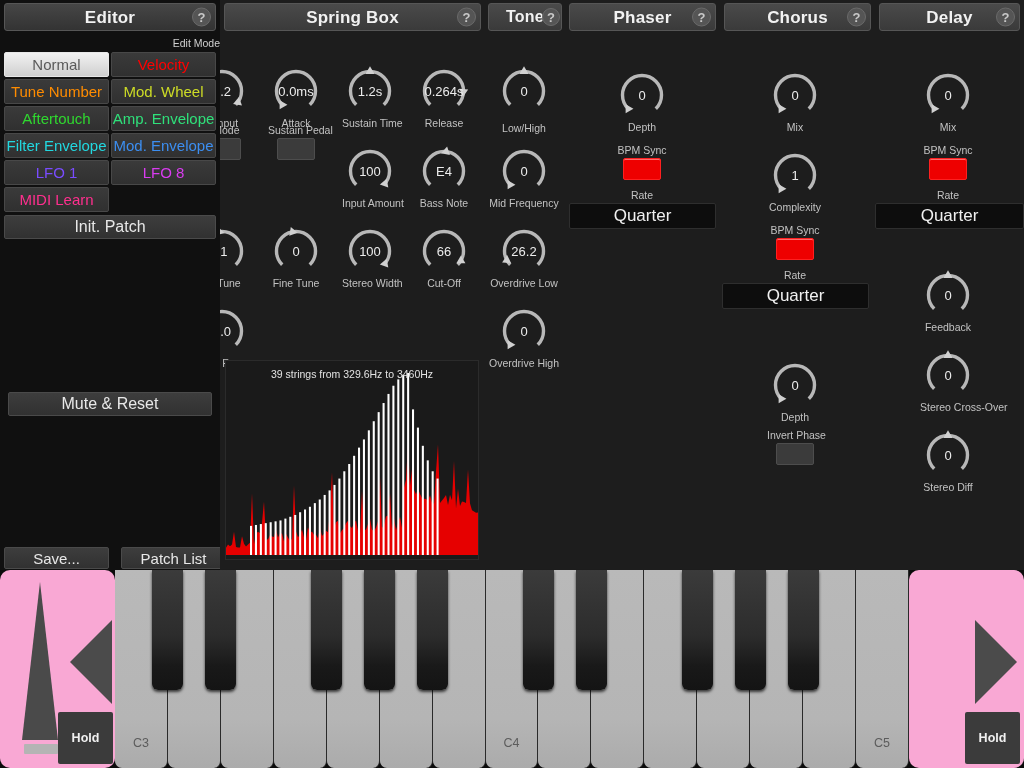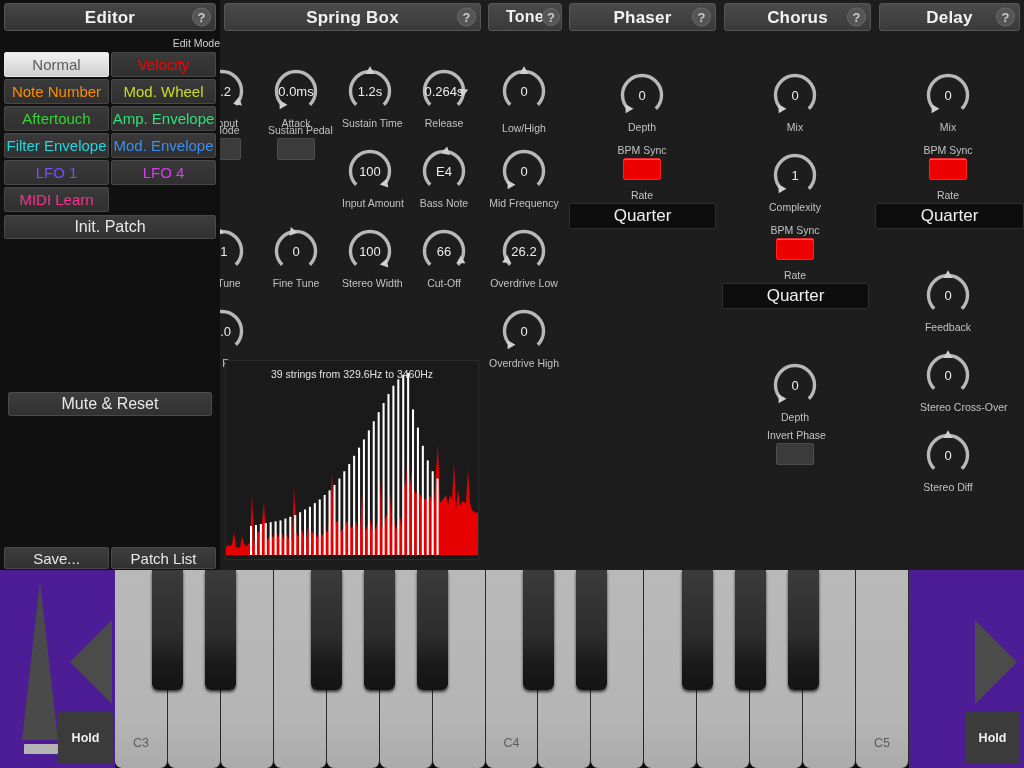--- a/index.html
+++ b/index.html
@@ -78,21 +78,21 @@
     border-color:#e8e8e8; color:#5a5a5a;
   }
   .wide-btn {
     margin:3px 4px 0; height:24px;
     background:linear-gradient(#3d3d3d,#313131);
     border:1px solid #4a4a4a; border-radius:2px;
     display:flex; align-items:center; justify-content:center;
     font-size:16px; color:#e8e8e8;
   }
   #mute-reset { position:absolute; left:4px; right:4px; top:389px; }
-  .bottom-row { position:absolute; left:4px; top:547px; display:flex; gap:2px; }
+  .bottom-row { position:absolute; left:4px; top:547px; display:flex; gap:12px; }
   .bottom-row .wide-btn { margin:0; width:105px; height:22px; font-size:15px; }
 
   
   #springbox { left:220px; width:265px; height:570px; }
   .viz {
     position:absolute; left:5px; top:360px; width:254px; height:200px;
     background:#1a1a1a; border:1px solid #2b2b2b; overflow:hidden;
   }
   .viz-cap {
     position:absolute; left:0; right:0; top:7px; text-align:center;
@@ -107,21 +107,21 @@
   #tone .help { right:1px; width:18px; height:18px; }
 
   
   #phaser { left:565px; width:155px; height:570px; }
   #chorus { left:720px; width:155px; height:570px; }
   #delay  { left:875px; width:149px; height:570px; }
 
   
   #keyboard { position:absolute; left:0; top:570px; width:1024px; height:198px;
               background:#0b0b0b; }
-  .kb-side { position:absolute; top:0; height:198px; width:115px; background:#4c1d95; }
+  .kb-side { position:absolute; top:0; height:198px; width:115px; background:#f9a8d4;border-radius:10px; }
   #kb-left { left:0; }
   #kb-right { left:909px; width:115px; }
   .wheel {
     position:absolute; left:22px; top:12px; width:40px; height:172px;
   }
   .wheel .tri { position:absolute; left:0; top:0; width:0; height:0;
     border-left:18px solid transparent; border-right:18px solid transparent;
     border-bottom:158px solid #4a4a4a; }
   .wheel .thumb { position:absolute; left:2px; bottom:0; width:34px; height:10px;
     background:#b4b4b4; border-radius:1px; }
@@ -166,28 +166,28 @@
 
   <div class="panel" id="editor">
     <div class="panel-head">
       <span class="panel-title">Editor</span>
       <span class="help">?</span>
     </div>
     <div class="edit-mode-lab">Edit Mode</div>
     <div class="mode-grid" id="mode-grid">
         <div class="mode-btn active" style="color: rgb(90, 90, 90);">Normal</div>
         <div class="mode-btn" style="color: rgb(255, 0, 0);">Velocity</div>
-        <div class="mode-btn" style="color: rgb(255, 140, 0);">Note Number</div>
+        <div class="mode-btn" style="color: rgb(255, 140, 0);">Tune Number</div>
         <div class="mode-btn" style="color: rgb(205, 220, 38);">Mod. Wheel</div>
         <div class="mode-btn" style="color: rgb(47, 216, 47);">Aftertouch</div>
         <div class="mode-btn" style="color: rgb(47, 224, 122);">Amp. Envelope</div>
         <div class="mode-btn" style="color: rgb(34, 216, 224);">Filter Envelope</div>
         <div class="mode-btn" style="color: rgb(60, 142, 240);">Mod. Envelope</div>
         <div class="mode-btn" style="color: rgb(122, 76, 255);">LFO 1</div>
-        <div class="mode-btn" style="color: rgb(217, 60, 240);">LFO 4</div>
+        <div class="mode-btn" style="color: rgb(217, 60, 240);">LFO 8</div>
         <div class="mode-btn" style="color: rgb(255, 47, 142);">MIDI Learn</div>
       </div>
     <div class="wide-btn">Init. Patch</div>
     <div class="wide-btn" id="mute-reset">Mute &amp; Reset</div>
     <div class="bottom-row">
       <div class="wide-btn">Save...</div>
       <div class="wide-btn">Patch List</div>
     </div>
   </div>
 

